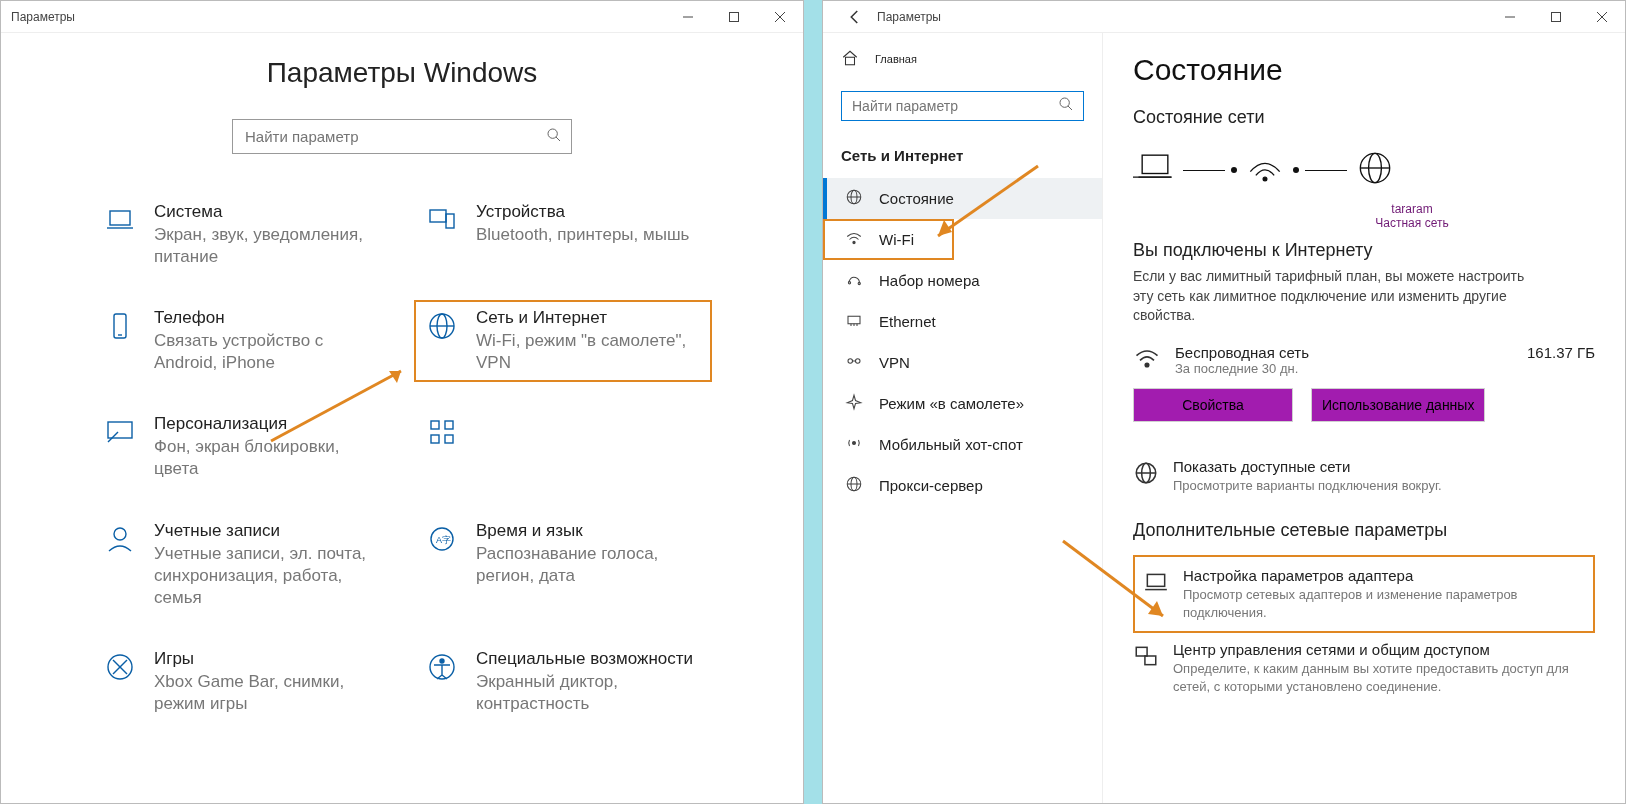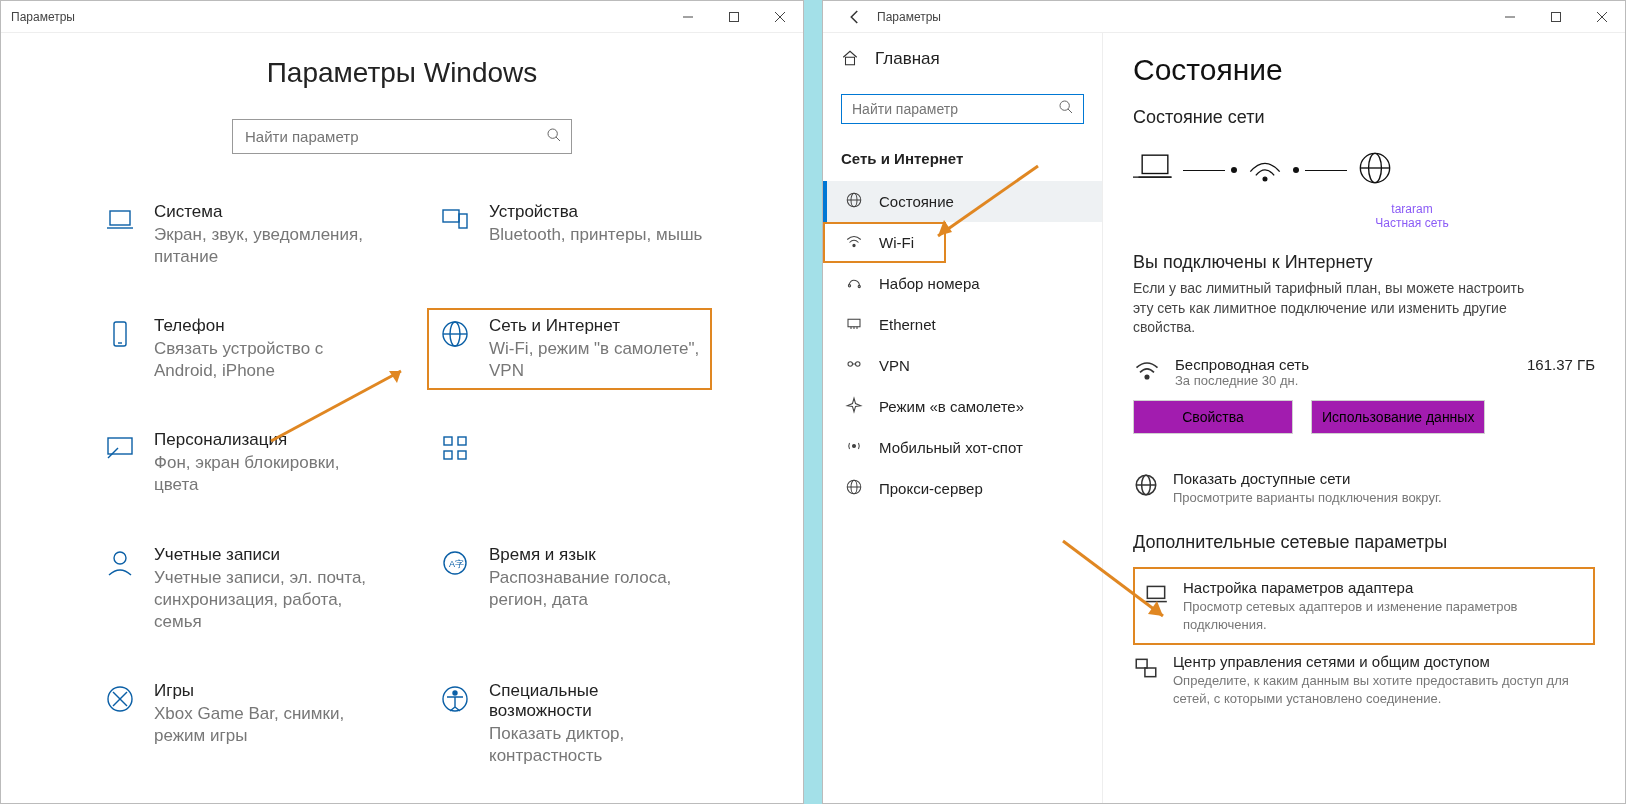--- a/index.html
+++ b/index.html
@@ -41,50 +41,51 @@
   h1.main-title { font-weight:300; font-size:28px; color:#222; margin:4px 0 30px;}
   .search-wrap { width: 340px; margin-bottom: 40px; position:relative;}
   .search-input {
     width:100%; padding:8px 36px 8px 12px; border:1px solid #999; font-size:15px; outline:none;
   }
   .search-icon-right { position:absolute; right:10px; top:50%; transform:translateY(-50%); }
   .search-icon-right svg { width:16px; height:16px; stroke:#666; fill:none; stroke-width:1.5;}
   .cat-grid {
     display:grid; grid-template-columns: 1fr 1fr; column-gap:50px; row-gap:32px;
     width:620px;
+    gap:24px;
   }
   .cat-item { display:flex; align-items:flex-start; gap:18px; border:2px solid transparent; padding:6px; position:relative;}
   .cat-item.highlighted { border-color:#e08722; }
   .cat-icon { width:36px; height:36px; flex:0 0 36px; display:flex;align-items:center;justify-content:flex-end;}
   .cat-icon svg { width:32px; height:32px; stroke:#0a5fa6; fill:none; stroke-width:1.4;}
   .cat-text .ct-title { font-size:17px; color:#222; margin-bottom:2px;}
   .cat-text .ct-desc { font-size:17px; color:#777; line-height:1.3;}
   
   .right-body { flex:1; display:flex; min-height:0;}
   .sidebar { width:280px; border-right:1px solid #eee; display:flex;flex-direction:column;padding-top:6px;}
-  .sidebar .home-row { display:flex;align-items:flex-start;gap:16px;padding:10px 18px;font-size:17px;color:#222;}
+  .sidebar .home-row { display:flex;align-items:center;gap:16px;padding:10px 18px;font-size:11px;color:#222;}
   .sidebar .home-row svg{width:18px;height:18px;stroke:#333;fill:none;stroke-width:1.4;}
   .sidebar .search-wrap { width:auto; margin:12px 18px 18px; }
   .sidebar .search-input { border:1px solid #0078d4; padding:6px 32px 6px 10px; font-size:14px;}
   .sidebar .section-label { font-weight:600; font-size:15px; padding:8px 18px 14px; color:#222;}
   .nav-item {
     display:flex;align-items:center;gap:16px;padding:10px 18px;font-size:15px;color:#222;
     border-left:4px solid transparent;
   }
   .nav-item.selected{ background:#eef1f3; border-left-color:#0078d4;}
-  .nav-item.boxed{ outline:2px solid #e08722; outline-offset:-2px; width:max-content; margin-left:0; padding-right:32px;}
+  .nav-item.boxed{ outline:2px solid #e08722; outline-offset:-2px; width:max-content; margin-left:0; padding-right:40px;}
   .nav-item .nav-icon svg{width:18px;height:18px;stroke:#444;fill:none;stroke-width:1.4;}
   .main-pane { flex:1; padding:20px 30px 20px 30px; overflow:hidden; min-width:0;}
   .main-pane h1.pg-title{font-weight:400;font-size:30px;color:#111;margin-bottom:20px;}
   .sub-h{font-size:18px;color:#222;margin:4px 0 18px;}
   .net-dia{display:flex;align-items:center;gap:6px;margin-bottom:8px;}
   .dia-node svg{width:44px;height:44px;stroke:#111;fill:none;stroke-width:1.5;}
   .dia-line{flex:0 0 42px;height:0;border-top:1.5px solid #111;}
   .dia-dot{width:6px;height:6px;border-radius:50%;background:#111;}
-  .dia-cap{font-size:12px;text-align:center;color:#8b5cf6;margin-left:96px;margin-bottom:22px;}
+  .dia-cap{font-size:12px;text-align:center;color:#701a75;margin-left:96px;margin-bottom:10px;}
   .conn-title{font-size:18px;color:#222;margin-bottom:6px;}
   .conn-desc{font-size:14px;color:#444;margin-bottom:18px;max-width:410px;line-height:1.4;}
   .usage-row{display:flex;align-items:flex-start;gap:14px;margin-bottom:10px;}
   .usage-row svg{width:28px;height:28px;stroke:#333;fill:none;stroke-width:1.4;flex:0 0 28px;}
   .usage-txt .u-line1{font-size:15px;color:#222;}
   .usage-txt .u-line2{font-size:13px;color:#777;}
   .usage-amt{margin-left:auto;font-size:15px;color:#222;}
   .btn-row{display:flex;gap:18px;margin:12px 0 28px;}
   .btn{ background:#a21caf;border:1px solid #d0d0d0;padding:8px 10px;font-size:14px;min-width:160px;text-align:center;}
   .link-item{display:flex;gap:14px;padding:8px 0;align-items:flex-start;}
@@ -246,21 +247,21 @@
         <div class="cat-item">
           <span class="cat-icon">
             <svg viewBox="0 0 32 32">
               <circle cx="16" cy="16" r="12"></circle>
               <circle cx="16" cy="10" r="2" fill="#0a5fa6"></circle>
               <path d="M8 14 L24 14 M16 14 L16 24 M16 24 L11 28 M16 24 L21 28"></path>
             </svg>
           </span>
           <div class="cat-text">
             <div class="ct-title">Специальные возможности</div>
-            <div class="ct-desc">Показать диктор, контрастность</div>
+            <div class="ct-desc">Экранный диктор, контрастность</div>
           </div>
         </div>
       </div>
   </div>
 
   <div class="arrow" style="left:270px; top:360px;">
     <svg width="150" height="90">
         <line x1="0" y1="80" x2="130" y2="10"></line>
         <polygon points="130,10 118,10 126,22"></polygon>
       </svg>

